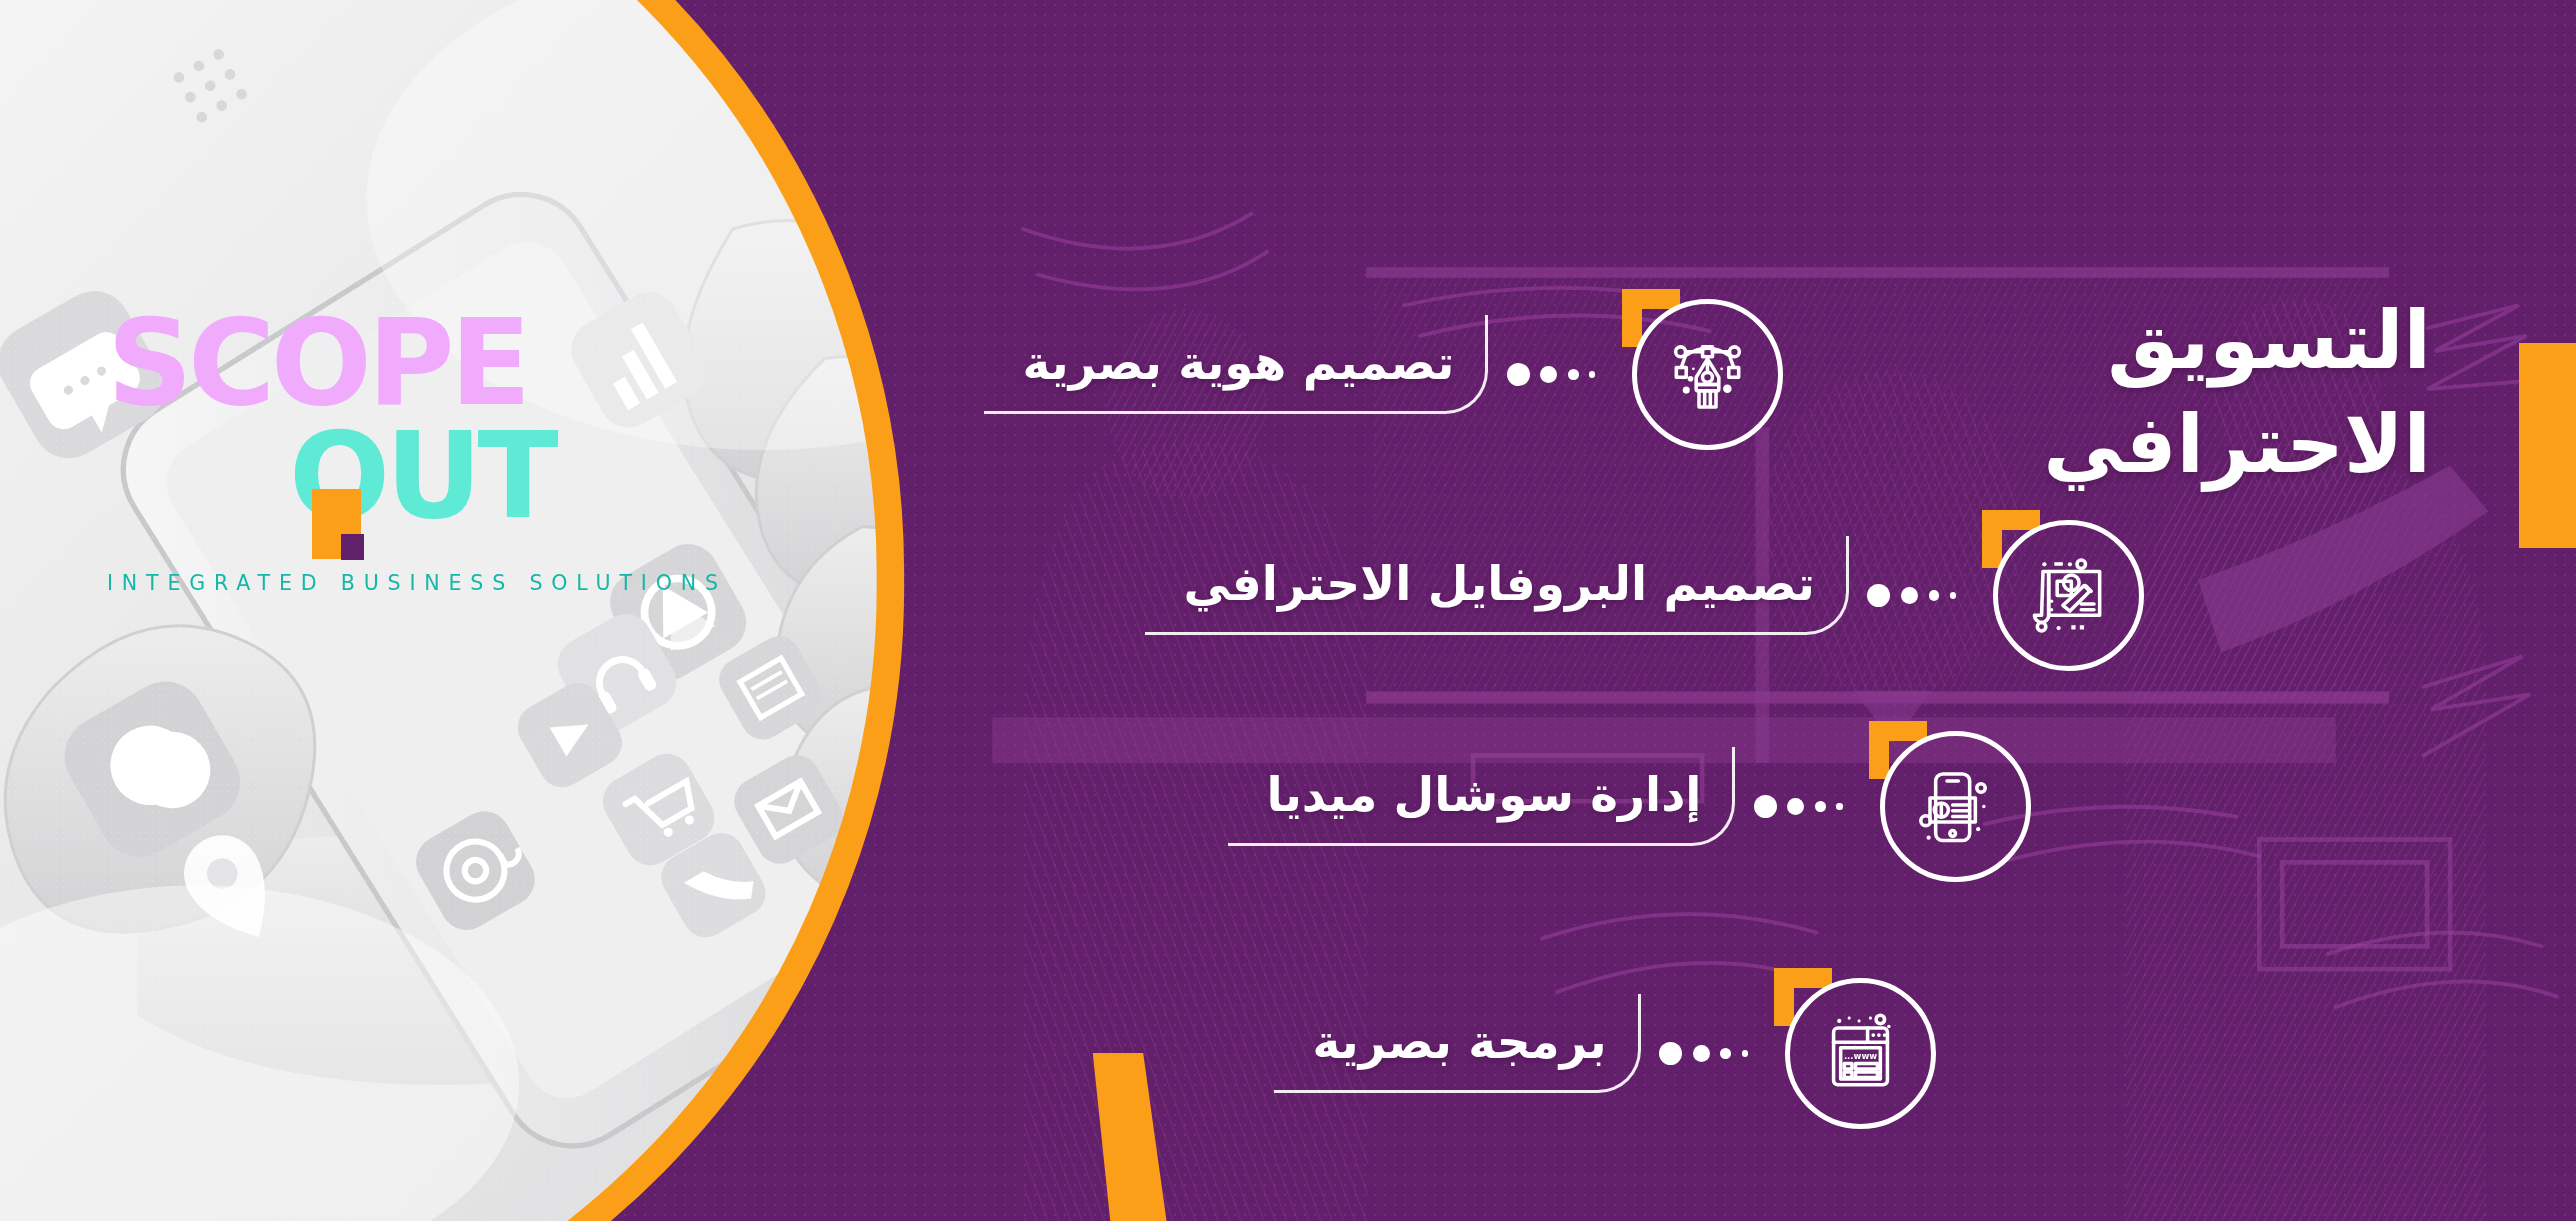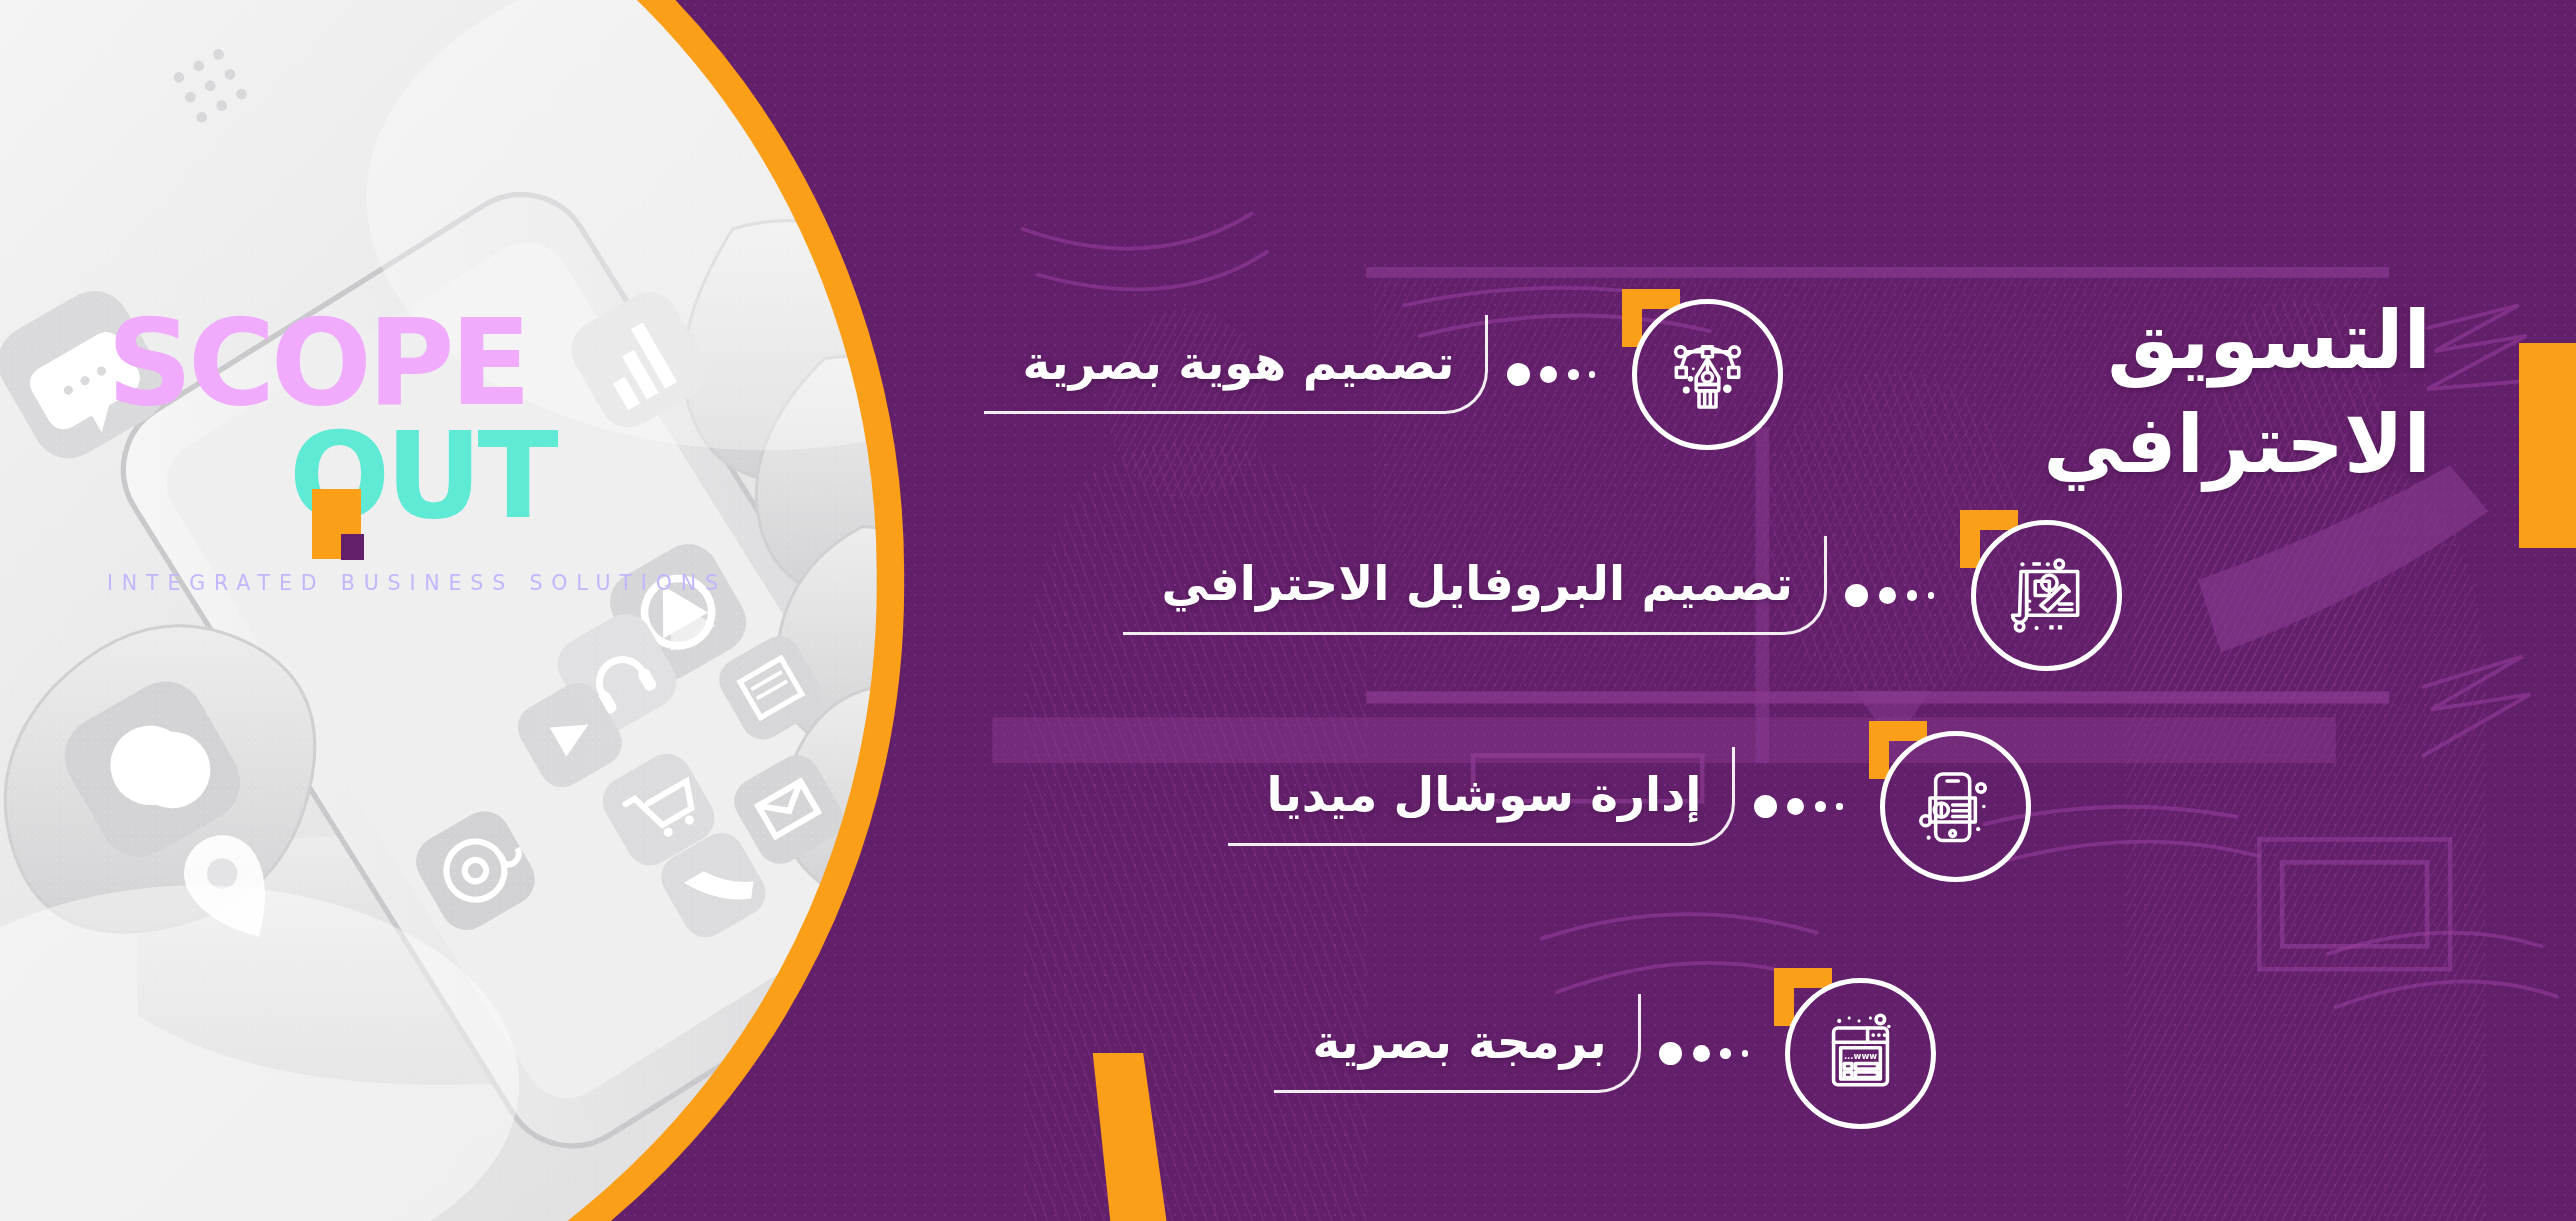--- a/index.html
+++ b/index.html
@@ -94,21 +94,21 @@
     content:""; position:absolute;
     right:-3.1px; bottom:-1.5px;
     width:23px; height:26px;
     background:#63206a;
   }
   .logo-tagline {
     margin-top:35px;
     font-family:"DejaVu Sans","Liberation Sans",sans-serif;
     font-size:20.6px;
     letter-spacing:8.8px;
-    color:#c4b5fd;
+    color:#14b8a6;
     white-space:nowrap;
     font-weight:400;
   }
 
   
   .headline {
     position:absolute;
     right:145px; top:289px;
     text-align:right;
     direction:rtl;
@@ -139,21 +139,21 @@
     z-index:6;
   }
   .service-row {
     position:absolute;
     display:flex;
     flex-direction:row-reverse;  
     align-items:center;
     direction:rtl;
   }
   .service-row[data-idx="0"]{ left:0px;   top:0px; }
-  .service-row[data-idx="1"]{ left:139px; top:221px; }
+  .service-row[data-idx="1"]{ left:161px; top:221px; }
   .service-row[data-idx="2"]{ left:244px; top:432px; }
   .service-row[data-idx="3"]{ left:290px; top:679px; }
 
   
   .svc-icon-wrap {
     position:relative;
     width:169px; height:169px;
     flex:0 0 169px;
   }
   .svc-bracket {

